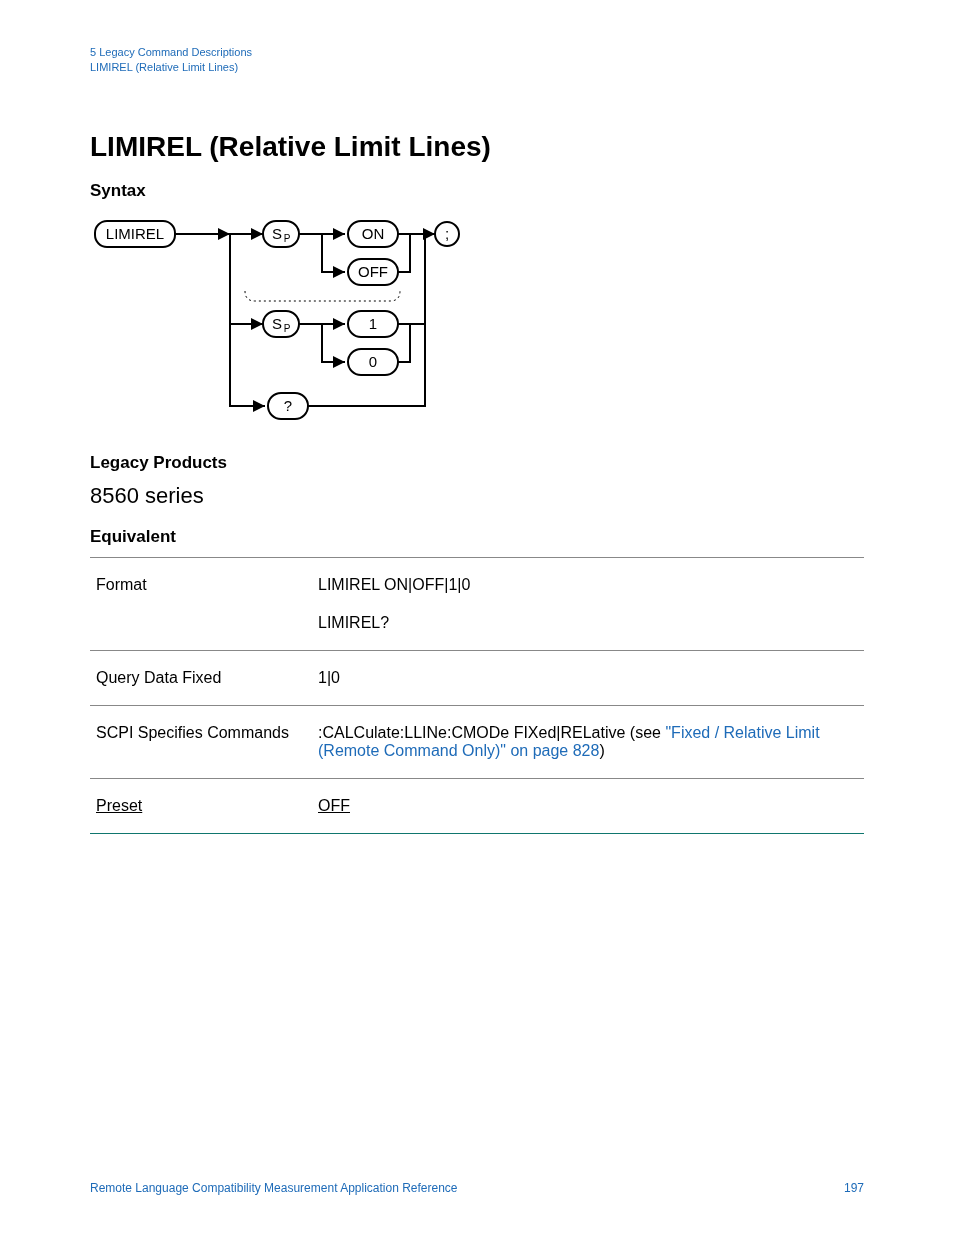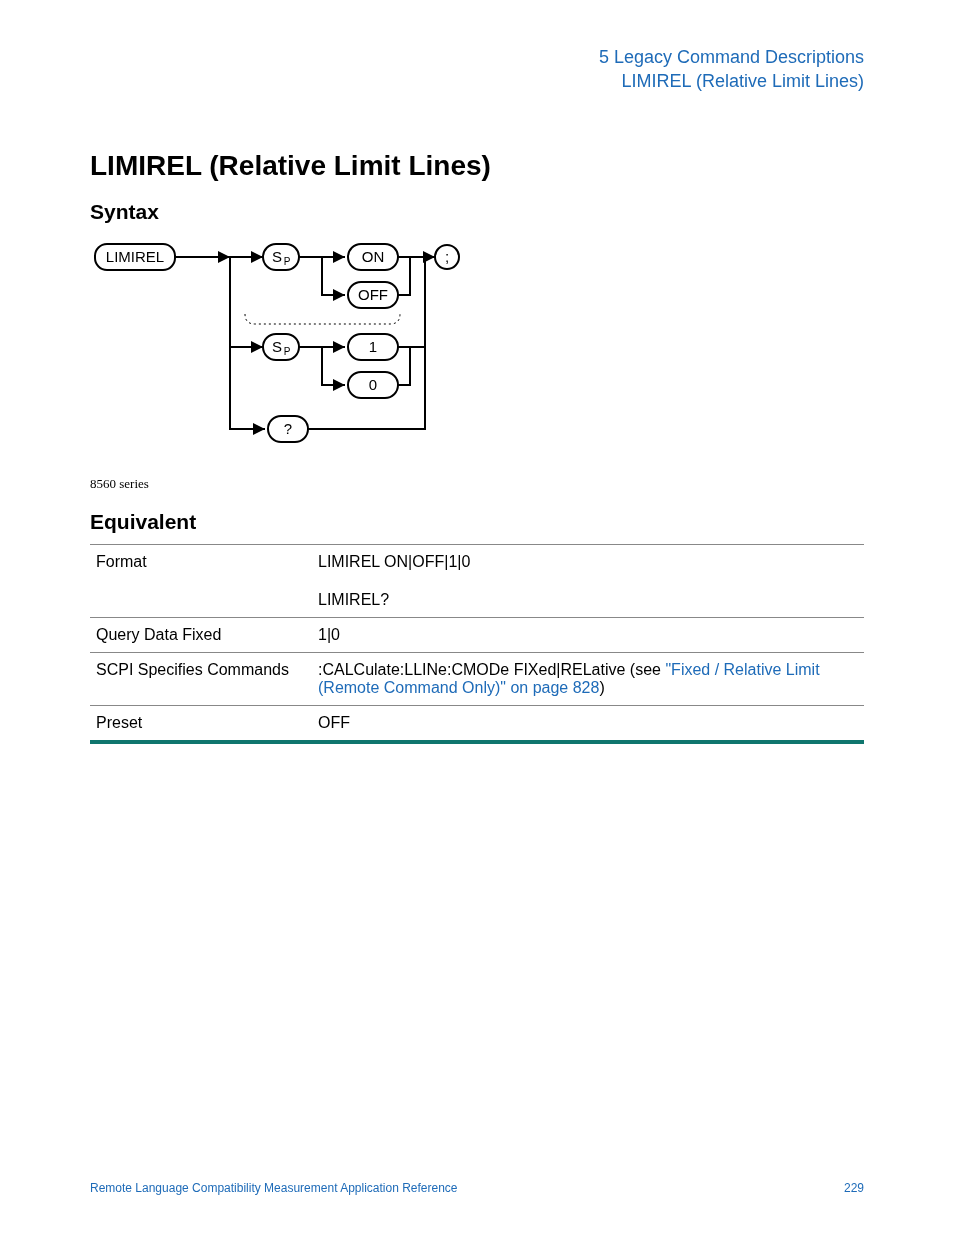--- a/index.html
+++ b/index.html
@@ -14,65 +14,66 @@
     position: relative;
   }
   .page {
     position: relative;
     width: 954px;
     height: 1235px;
     box-sizing: border-box;
     padding: 45px 90px 0 90px;
   }
   .header-right {
-    text-align: right;
+    text-align: left;
     color: #1e6bb8;
-    font-size: 18px;
+    font-size: 11px;
     font-family: Arial, Helvetica, sans-serif;
     line-height: 1.35;
   }
   .header-right .line1 { font-weight: 400; }
   .header-right .line2 { font-weight: 400; }
   h1.title {
     font-family: "Arial Narrow", Arial, sans-serif;
     font-stretch: condensed;
     font-weight: 700;
     font-size: 28px;
     margin: 56px 0 18px 0;
   }
   h2.section {
     font-family: "Arial Narrow", Arial, sans-serif;
     font-stretch: condensed;
     font-weight: 700;
-    font-size: 21px;
+    font-size: 17px;
     margin: 18px 0 10px 0;
   }
   .diagram {
     margin: 6px 0 18px 0;
   }
   .body-serif {
-    font-family: Liberation Serif, serif;
-    font-size: 13px;
+    font-family: Liberation Sans, sans-serif;
+    font-size: 22px;
     margin: 8px 0 14px 0;
   }
   table.spec {
     width: 100%;
     border-collapse: collapse;
     font-family: "Arial Narrow", Arial, sans-serif;
     font-stretch: condensed;
     font-size: 16px;
     margin-top: 8px;
   }
   table.spec td {
-    padding: 8px 6px;
+    padding: 18px 6px;
     vertical-align: top;
     border-top: 1px solid #888;
   }
   table.spec tr:last-child td {
-    border-bottom: 4px solid #0f766e;
+    border-bottom: 1px solid #0f766e;
+    text-decoration: underline;
   }
   table.spec td.label {
     width: 210px;
   }
   table.spec td.value .line2 {
     display: block;
     margin-top: 20px;
   }
   .link {
     color: #1e6bb8;
@@ -157,20 +158,21 @@
       <path d="M308 151 L320 151 L320 113" fill="none" stroke="#000" stroke-width="2"></path>
       <path d="M308 113 L335 113 L335 23" fill="none" stroke="#000" stroke-width="2"></path>
 
       <path d="M140 113 L140 195 L175 195" fill="none" stroke="#000" stroke-width="2" marker-end="url(#arr)"></path>
       <rect x="178" y="182" rx="13" ry="13" width="40" height="26" fill="#fff" stroke="#000" stroke-width="2"></rect>
       <text x="198" y="200" text-anchor="middle" font-family="Arial" font-size="15">?</text>
       <path d="M218 195 L335 195 L335 113" fill="none" stroke="#000" stroke-width="2"></path>
     </svg>
   </div>
 
+  <h2 class="section">Legacy Products</h2>
   <p class="body-serif">8560 series</p>
 
   <h2 class="section">Equivalent</h2>
 
   <table class="spec">
     <tbody>
         <tr>
       <td class="label">Format</td>
       <td class="value">
         <span>LIMIREL ON|OFF|1|0</span>
@@ -189,16 +191,16 @@
     </tr>
     <tr>
       <td class="label">Preset</td>
       <td class="value">OFF</td>
     </tr>
   </tbody>
     </table>
 
   <div class="footer">
     <span>Remote Language Compatibility Measurement Application Reference</span>
-    <span class="pageno">229</span>
+    <span class="pageno">197</span>
   </div>
 
 </div>
 
 </body></html>

